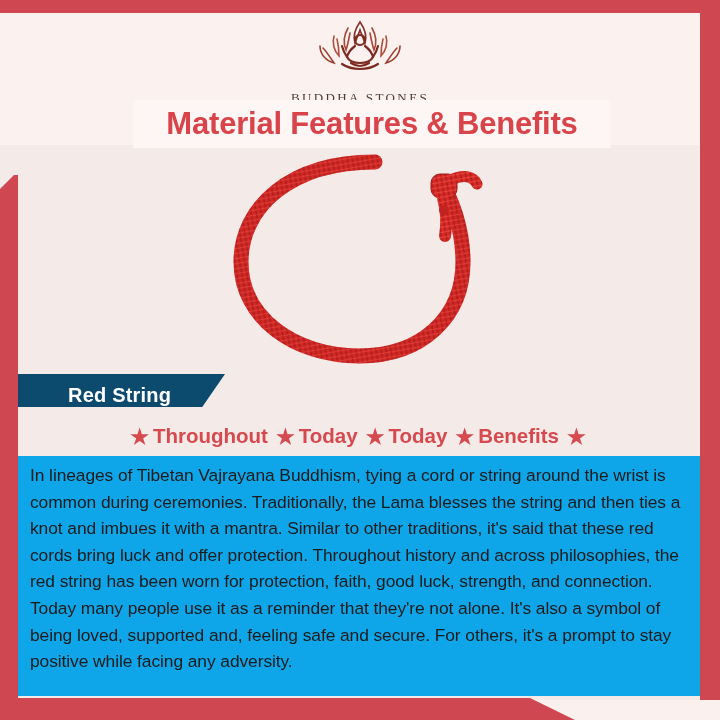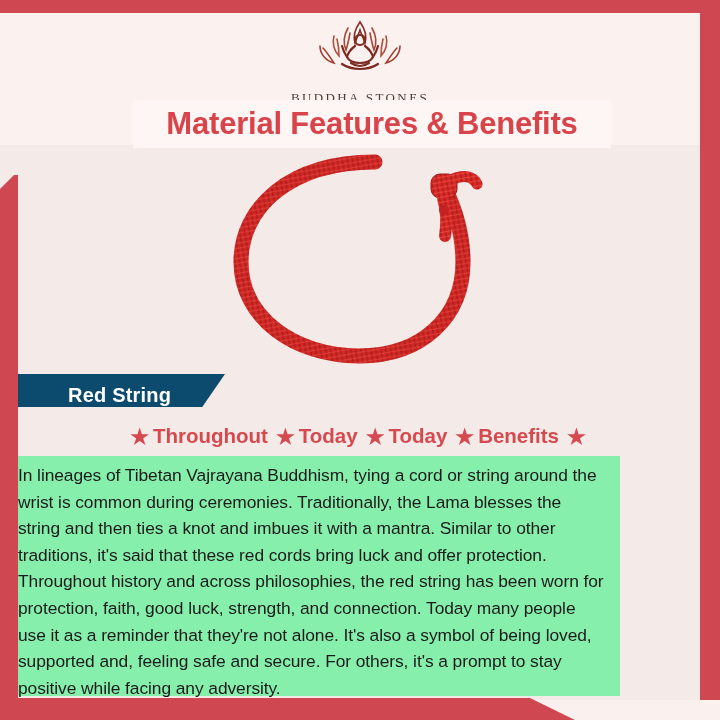--- a/index.html
+++ b/index.html
@@ -168,25 +168,25 @@
     font-size: 21px;
     line-height: 1;
     margin-right: 4px;
     color: #d5494f;
   }
   
   .copy-panel {
     position: absolute;
     left: 18px;
     top: 456px;
-    width: 602px;
+    width: 682px;
     height: 240px;
-    background: #86efac;
+    background: #0ea5e9;
     box-sizing: border-box;
-    padding: 6px 16px 6px 0;
+    padding: 6px 16px 6px 12px;
   }
   .copy-text {
     margin: 0;
     font-size: 17.4px;
     line-height: 26.6px;
     color: #1b1b1b;
     text-align: left;
     letter-spacing: -0.08px;
   }
 </style>

